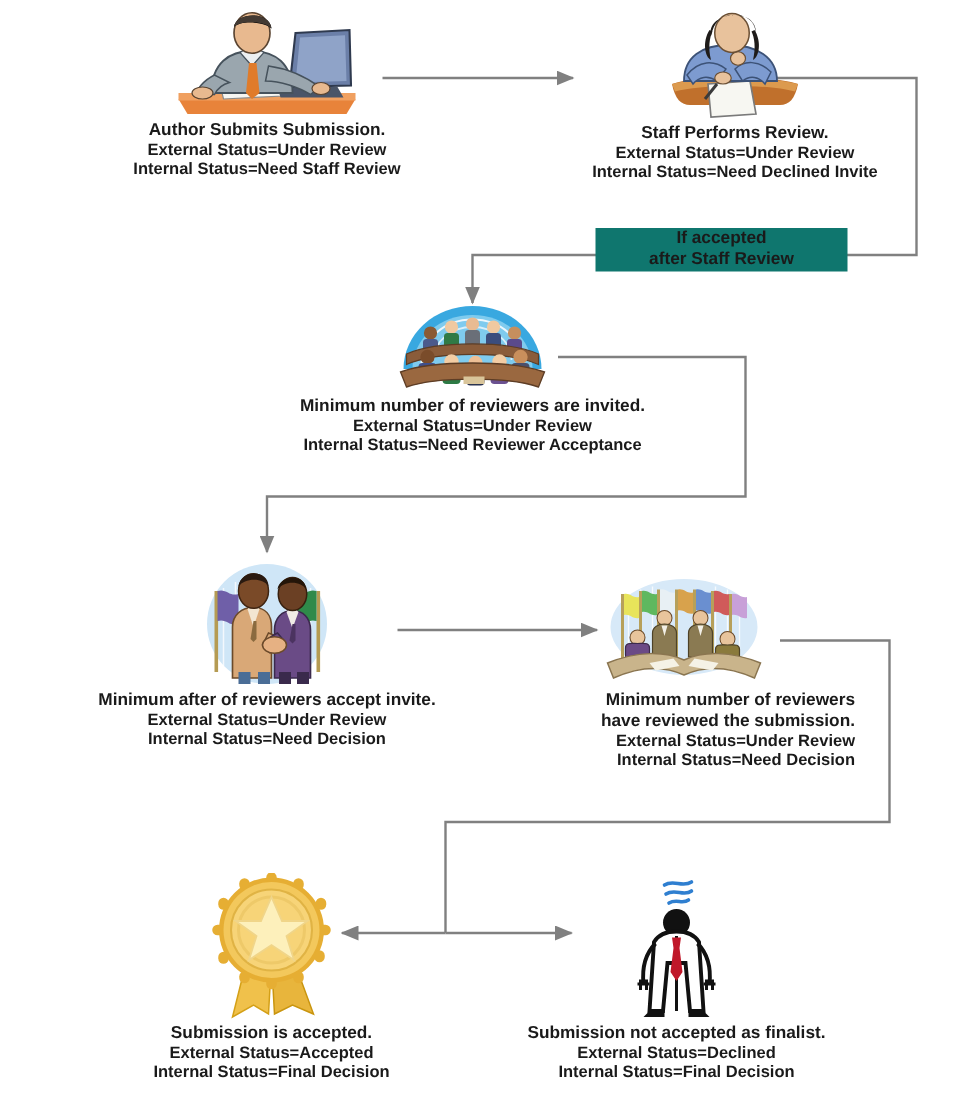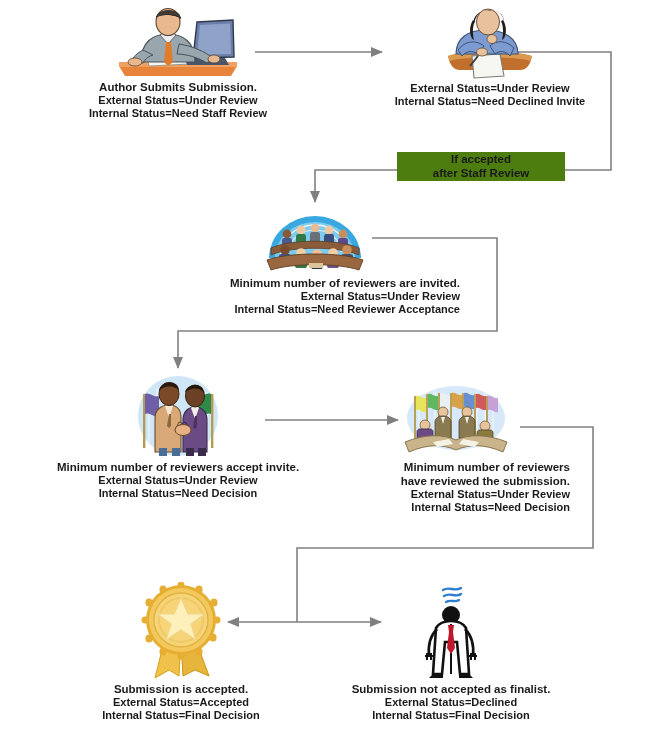--- a/index.html
+++ b/index.html
@@ -52,21 +52,21 @@
     font-weight: bold;
     color: #1a1a1a;
     white-space: nowrap;
   }
   .edge-label {
     position: absolute;
     text-align: center;
     font-size: 11.5px;
     font-weight: bold;
     color: #1a1a1a;
-    background: #4d7c0f;
+    background: #0f766e;
     line-height: 1.25;
     padding: 0 4px;
     white-space: nowrap;
   }
 </style>
 </head>
 <body>
 
 <div id="diagram">
 
@@ -157,26 +157,27 @@
 
       <path d="M44,50 L36,60" stroke="#3a3a3a" stroke-width="2" fill="none"></path>
 
       <ellipse cx="54" cy="16" rx="11.5" ry="13" fill="#e8c29c" stroke="#6a4f34" stroke-width="1"></ellipse>
 
       <path d="M40,18 C36,2 72,-3 70,18 C70,8 64,4 55,4 C46,4 42,9 40,18 Z" fill="#1f1c1a"></path>
       <path d="M39,14 C34,22 36,32 40,34 C38,26 39,19 41,15 Z" fill="#1f1c1a"></path>
       <path d="M69,14 C74,22 72,32 68,34 C70,26 69,19 67,15 Z" fill="#1f1c1a"></path>
     </svg>
     <div class="node-caption">
+      <span class="cap-title">Staff Performs Review.</span>
       <span class="cap-line">External Status=Under Review</span>
       <span class="cap-line">Internal Status=Need Declined Invite</span>
     </div>
   </div>
 
-  <div class="node" style="left:170px; top:208px; width:290px;text-align:right;">
+  <div class="node" style="left:170px; top:196px; width:290px;">
     <svg class="node-art" width="104" height="66" viewBox="0 0 104 66">
 
       <path d="M6,50 A46,42 0 0 1 98,50 Z" fill="#39a8e0"></path>
       <path d="M12,50 A40,36 0 0 1 92,50 Z" fill="#7fcbee"></path>
       <path d="M18,47 A34,30 0 0 1 86,47" fill="none" stroke="#ffffff" stroke-width="1.4" opacity="0.85"></path>
       <path d="M26,44 A26,22 0 0 1 78,44" fill="none" stroke="#ffffff" stroke-width="1.2" opacity="0.7"></path>
 
       <g>
         <circle cx="24" cy="26" r="4.4" fill="#8a5a34"></circle>
           <rect x="19" y="30" width="10" height="9" rx="2.4" fill="#4b5a8c"></rect>
@@ -252,21 +253,21 @@
       </g>
 
       <ellipse cx="64" cy="56" rx="8" ry="5.5" fill="#e6b183" stroke="#6b4a2a" stroke-width="1"></ellipse>
 
       <rect x="40" y="74" width="8" height="8" fill="#4a6d96"></rect>
       <rect x="53" y="74" width="8" height="8" fill="#4a6d96"></rect>
       <rect x="67" y="74" width="8" height="8" fill="#3a2a4c"></rect>
       <rect x="79" y="74" width="8" height="8" fill="#3a2a4c"></rect>
     </svg>
     <div class="node-caption">
-      <span class="cap-title">Minimum number of reviewers accept invite.</span>
+      <span class="cap-title">Minimum after of reviewers accept invite.</span>
       <span class="cap-line">External Status=Under Review</span>
       <span class="cap-line">Internal Status=Need Decision</span>
     </div>
   </div>
 
   <div class="node" style="left:342px; top:384px; width:228px;text-align:right;">
     <svg class="node-art" width="118" height="74" viewBox="0 0 118 74">
 
       <ellipse cx="59" cy="34" rx="49" ry="32" fill="#d7e9f8"></ellipse>
       <g stroke="#ffffff" stroke-width="0.9" opacity="0.8">

